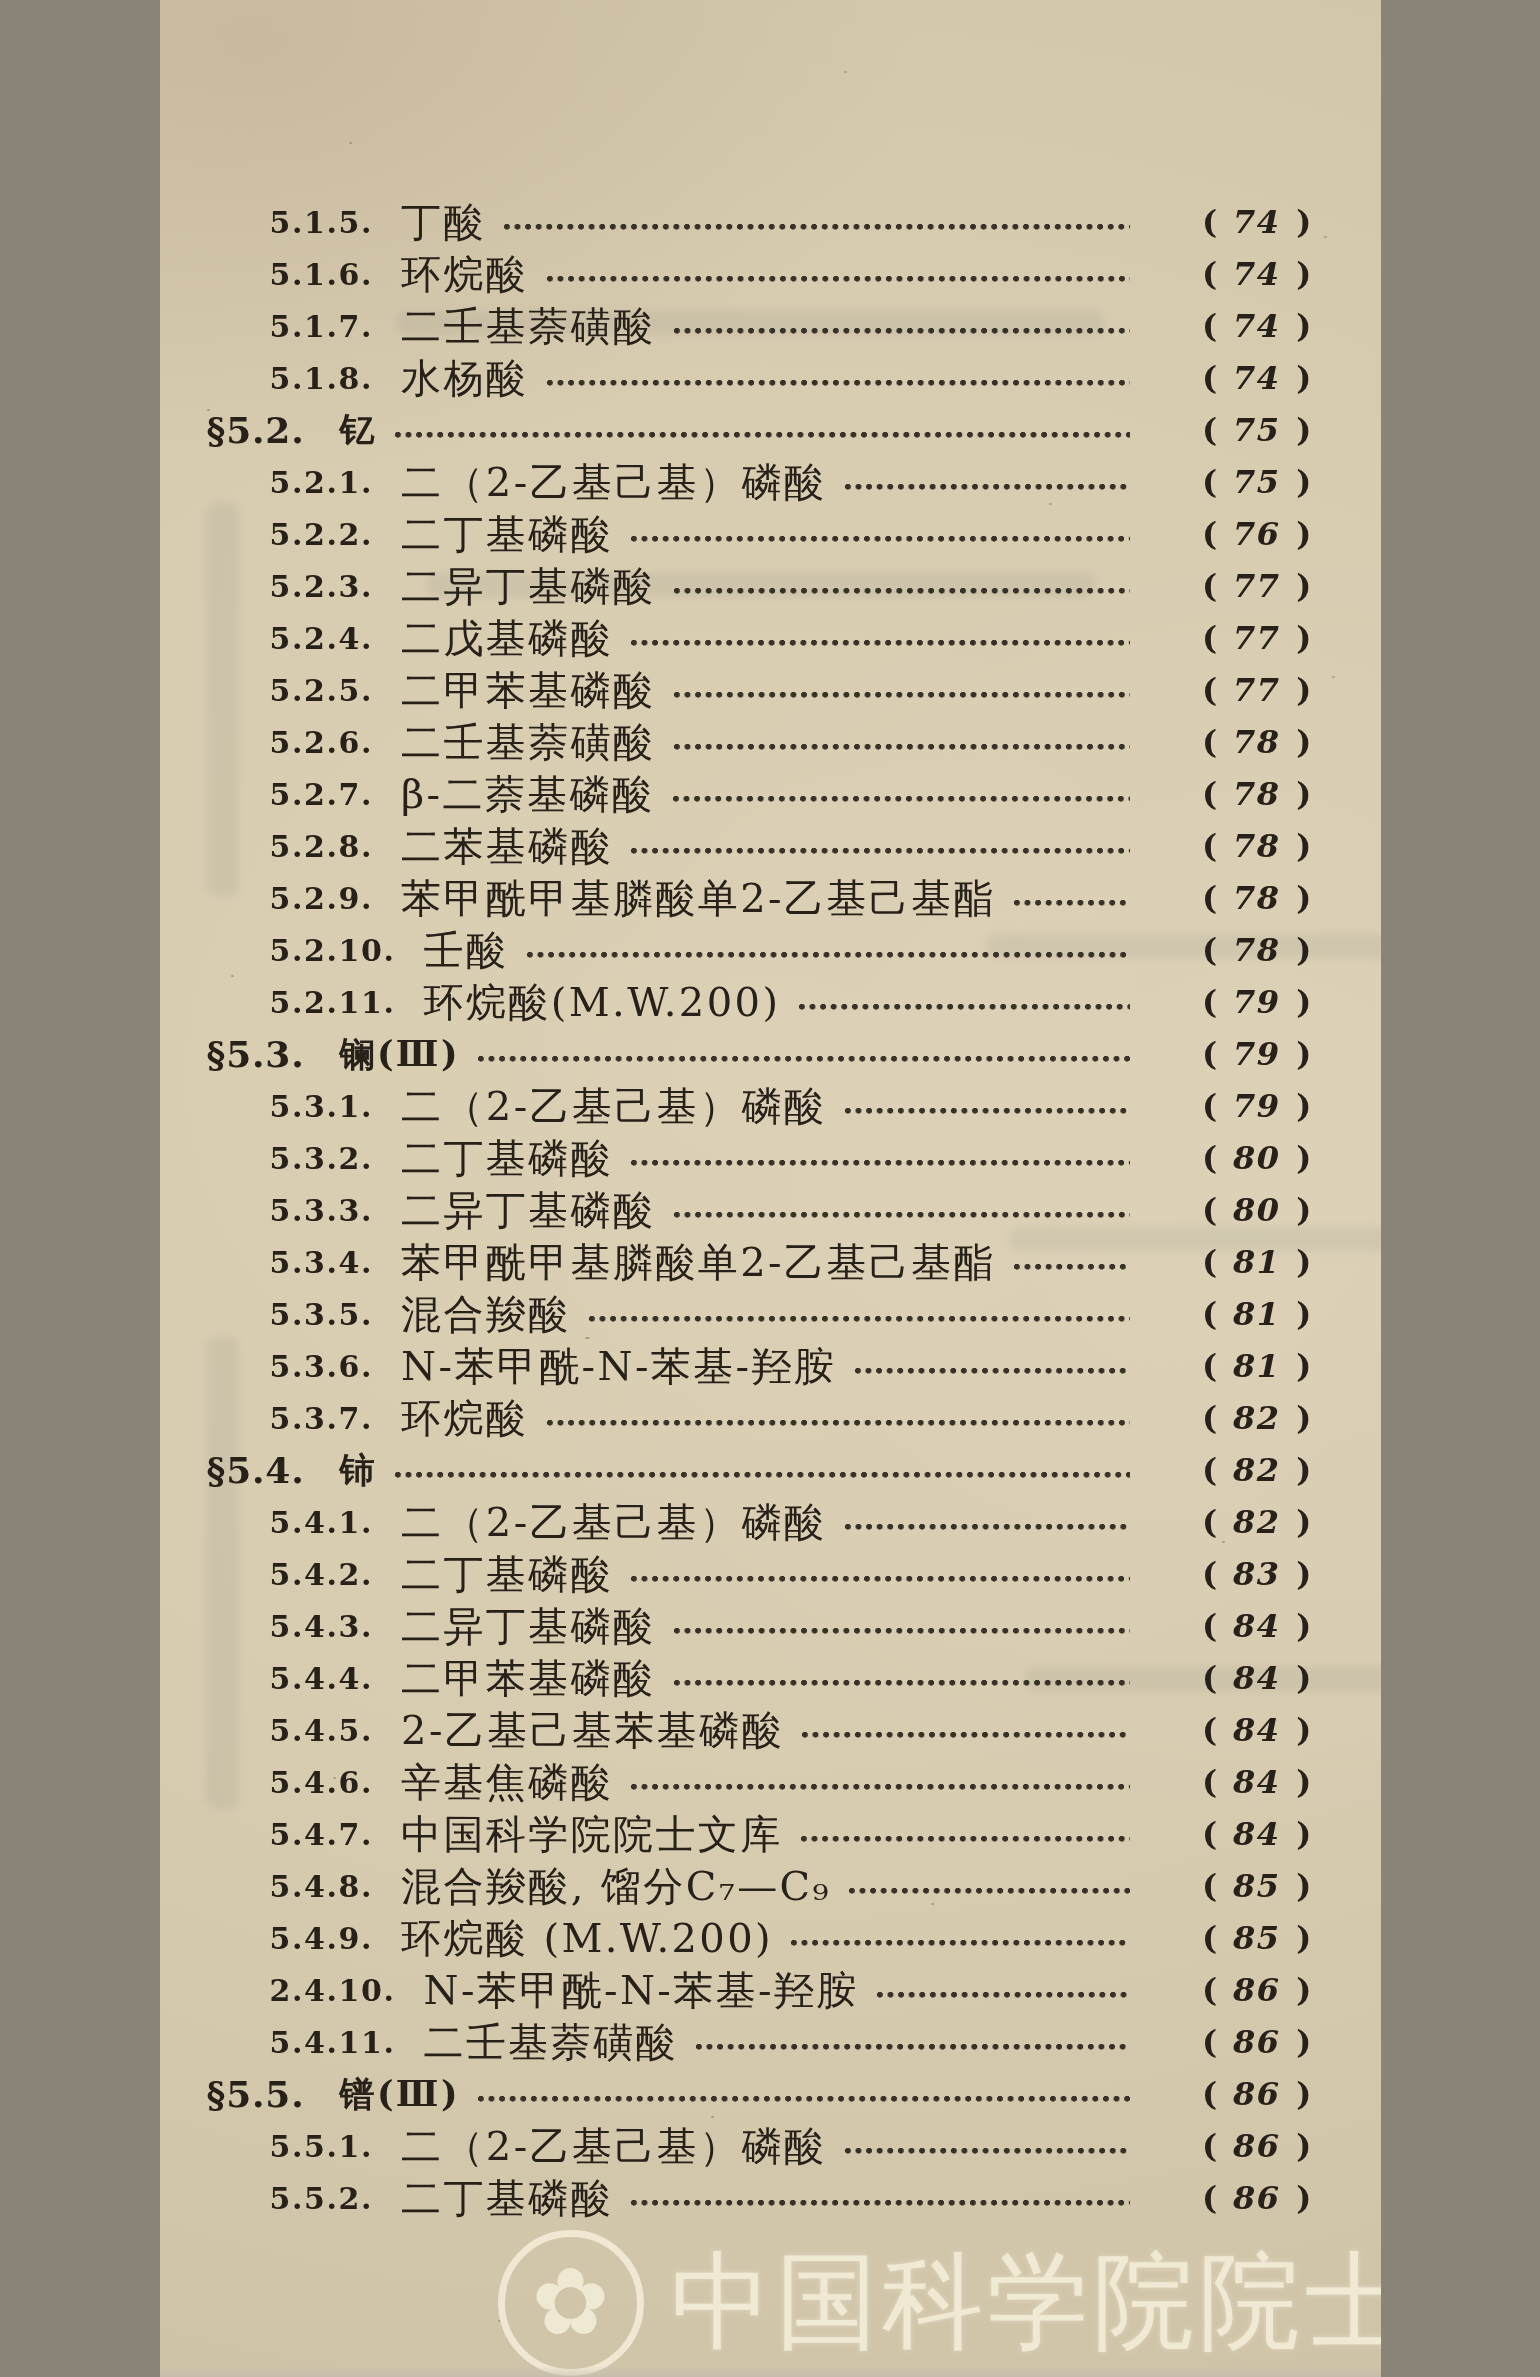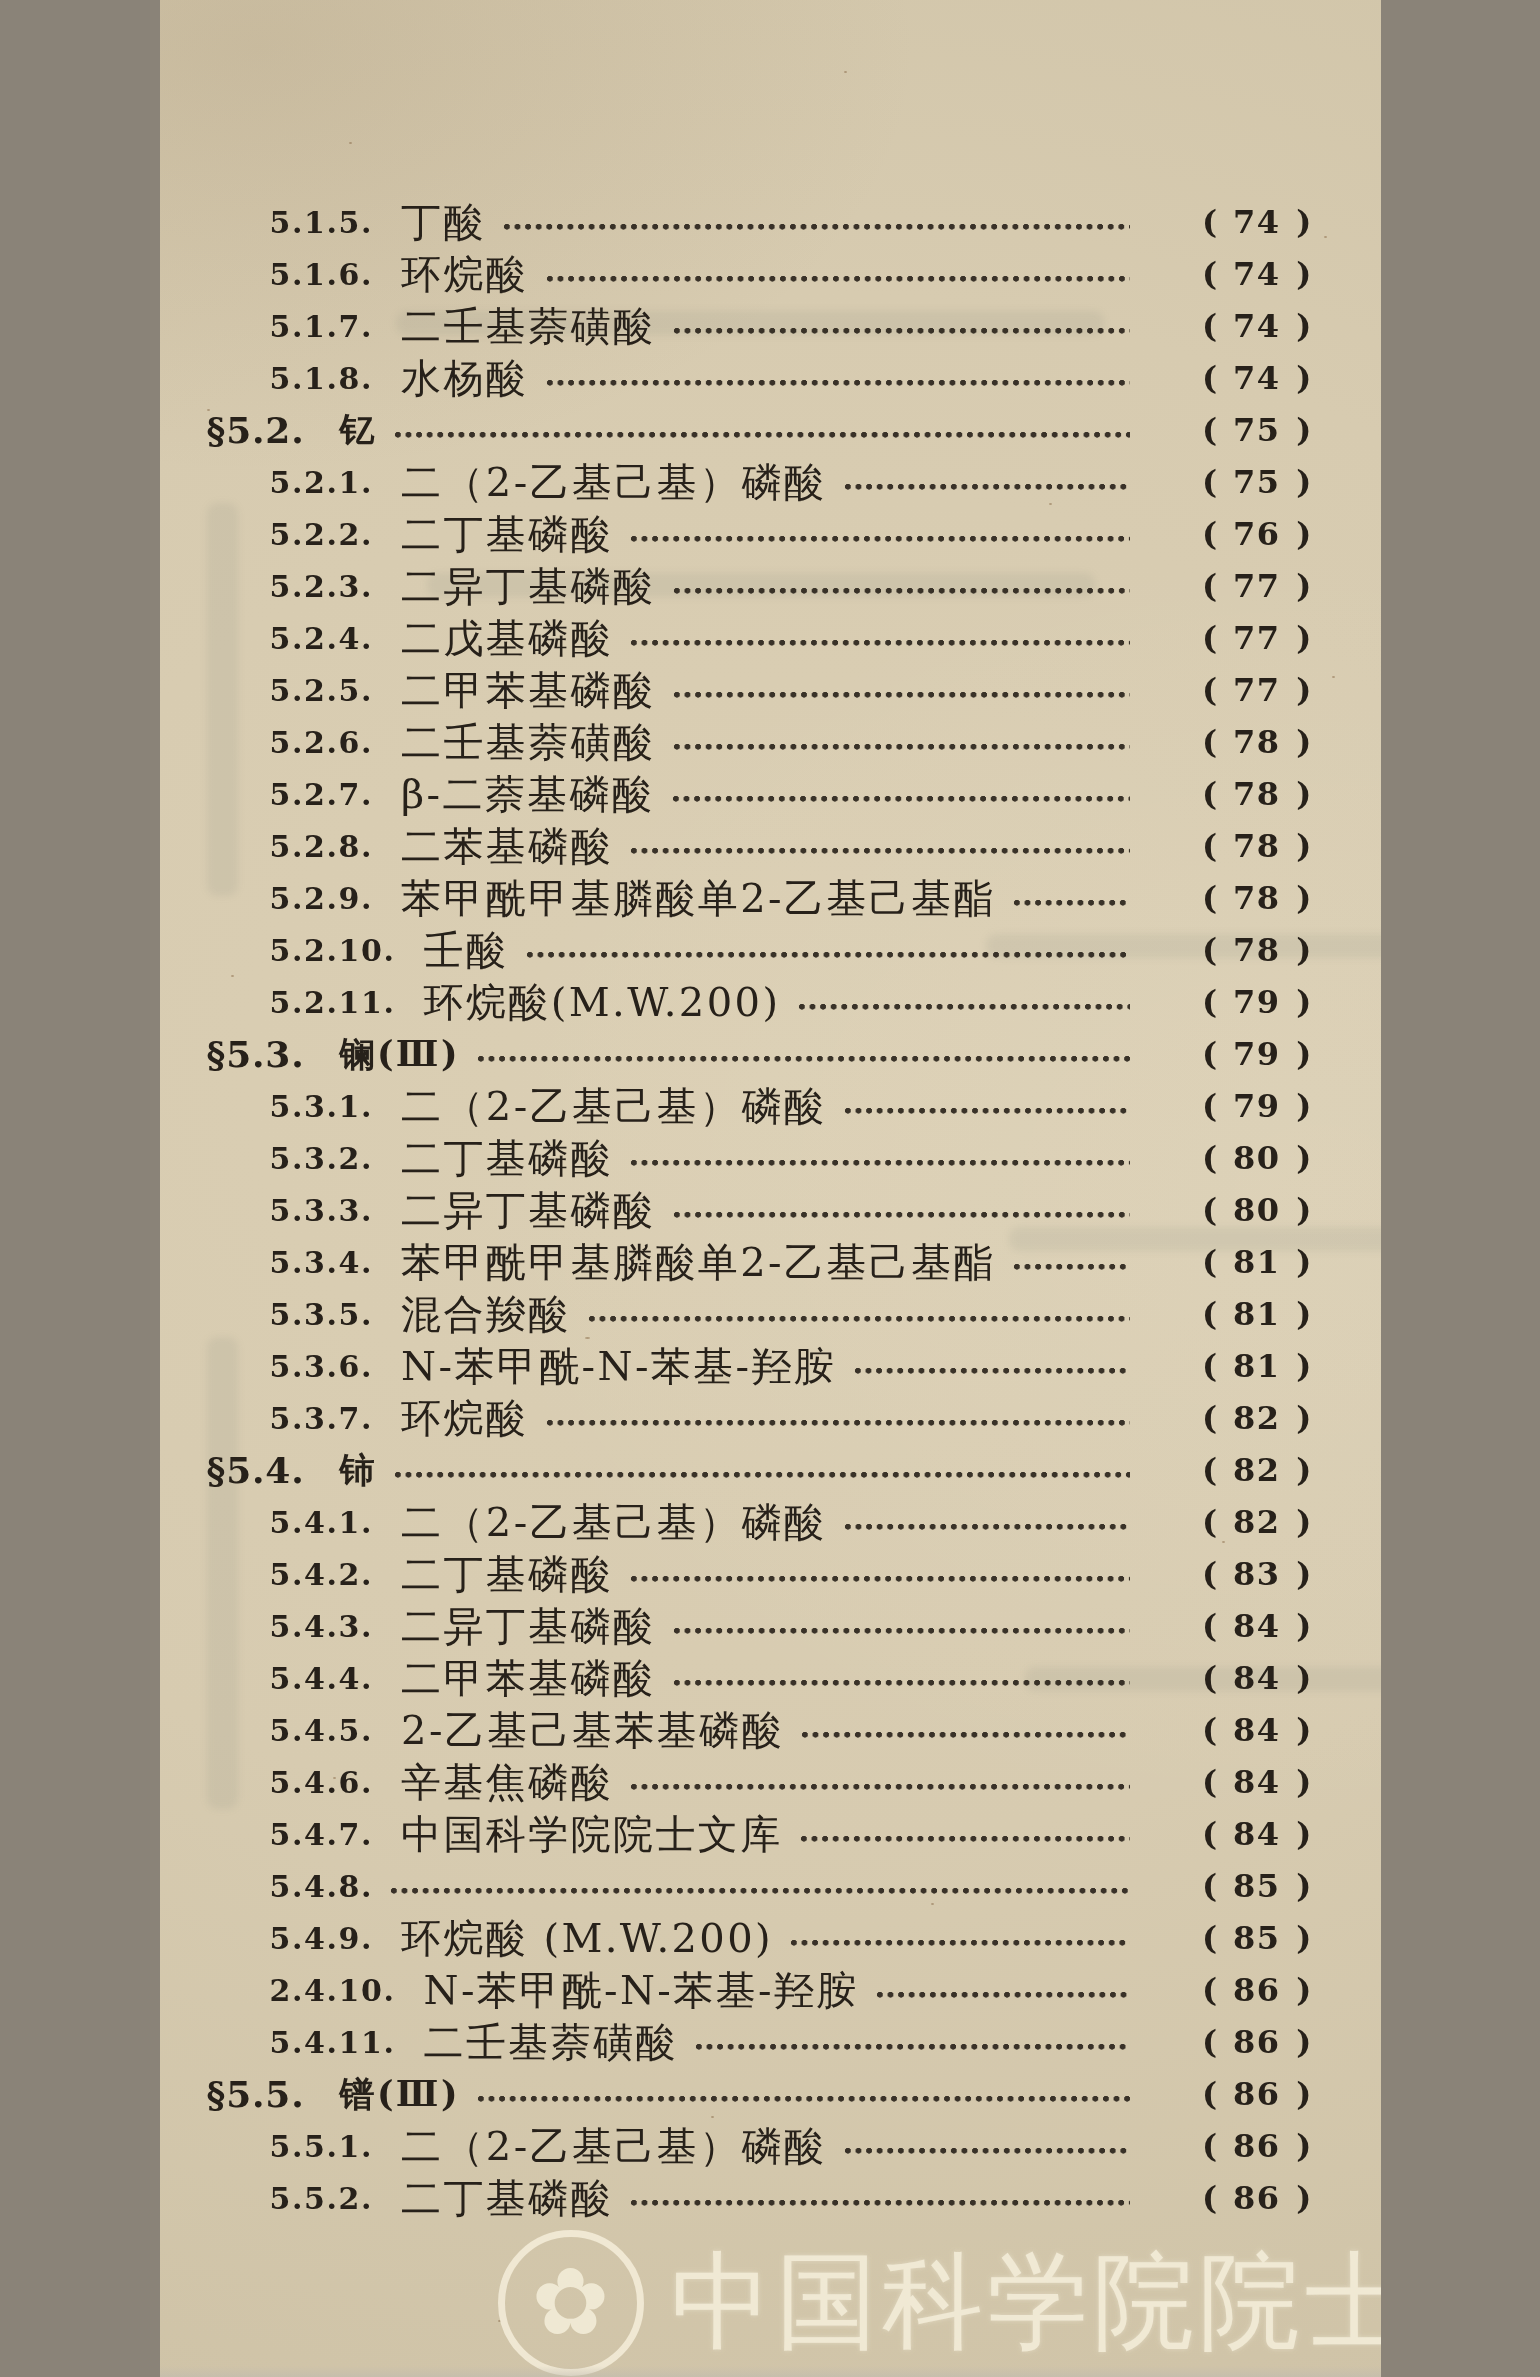--- a/index.html
+++ b/index.html
@@ -46,21 +46,21 @@
     background-size:10.6px 9.4px;background-repeat:repeat-x;
     opacity:.92;
   }
   .pageref{
     display:flex;align-items:center;justify-content:flex-end;
     min-width:169px;white-space:nowrap;
     font-weight:700;font-size:32px;
   }
   .pageref .p-open{margin-right:15.7px;}
   .pageref .p-close{margin-left:15.7px;}
-  .pageref .p-num{letter-spacing:1.6px;}
+  .pageref .p-num{letter-spacing:1.6px;font-style:italic;}
   
   .folio{
     position:absolute;left:1375px;top:2226px;
     font-weight:700;font-size:35px;
   }
   
   .watermark{
     position:absolute;left:338px;top:2230px;width:904px;height:145px;
     display:flex;align-items:center;
     color:#f3ecd8;opacity:.93;pointer-events:none;
@@ -437,20 +437,21 @@
         <span class="title">中国科学院院士文库</span>
         <span class="leader"></span>
         <span class="pageref">
           <span class="p-open">(</span>
           <span class="p-num">84</span>
           <span class="p-close">)</span>
         </span>
       </div>
       <div class="row item">
         <span class="num">5.4.8.</span>
+        <span class="title">混合羧酸, 馏分C₇—C₉</span>
         <span class="leader"></span>
         <span class="pageref">
           <span class="p-open">(</span>
           <span class="p-num">85</span>
           <span class="p-close">)</span>
         </span>
       </div>
       <div class="row item">
         <span class="num">5.4.9.</span>
         <span class="title">环烷酸 (M.W.200)</span>

